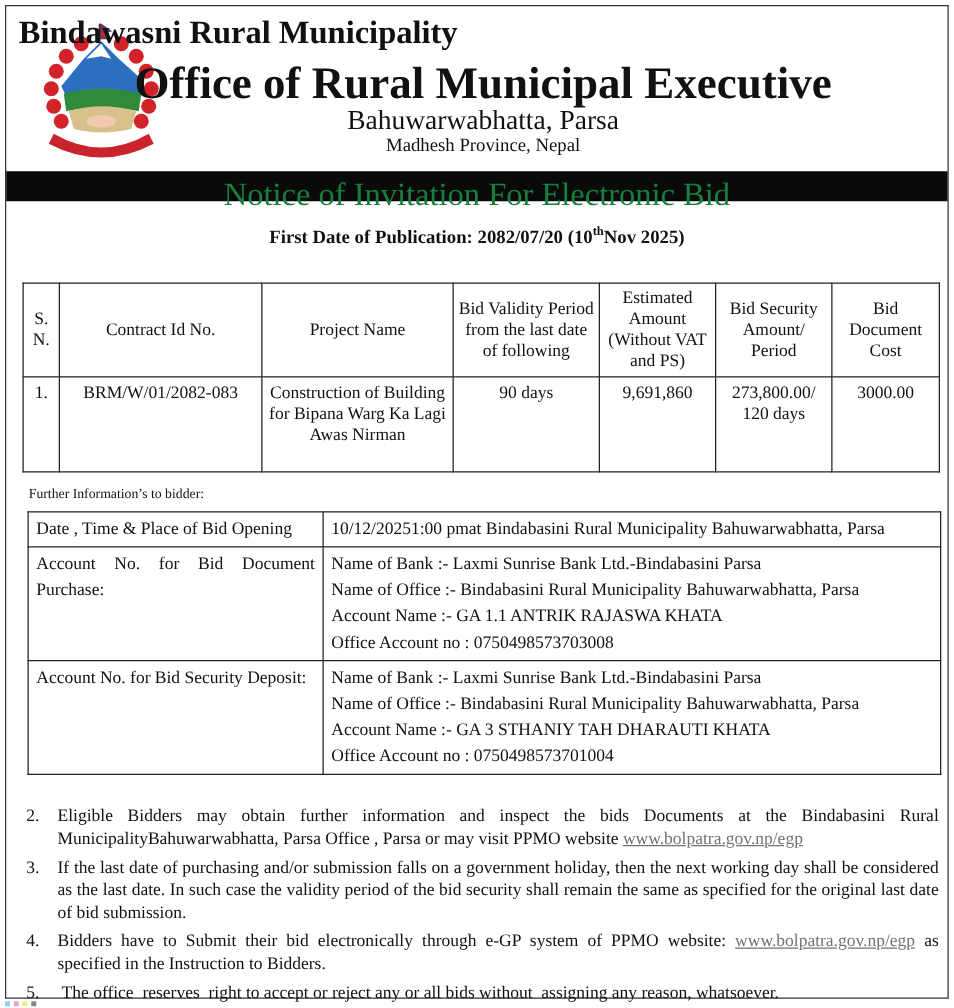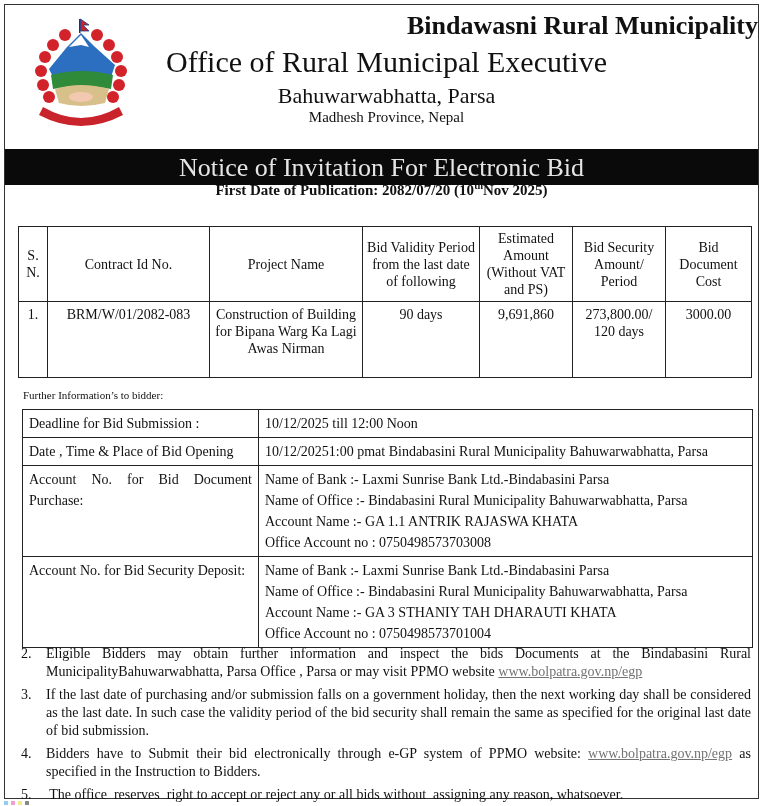--- a/index.html
+++ b/index.html
@@ -2,30 +2,30 @@
 <html><head>
 <meta charset="utf-8">
 <style>
   html, body { margin: 0; padding: 0; background: #fff; }
   body { width: 763px; height: 806px; position: relative; overflow: hidden;
          font-family: "Liberation Serif", "DejaVu Serif", serif; color: #111; }
   .frame { position: absolute; left: 4px; top: 4px; width: 755px; height: 795px;
            border: 1.5px solid #333; box-sizing: border-box; }
   .header { position: absolute; left: 0; top: 0; width: 100%; height: 132px; }
   .logo { position: absolute; left: 18px; top: 12px; width: 116px; height: 112px; }
-  .h1 { position: absolute; left: 0; right: 0; top: 6px; text-align: right; padding-left: 10px;
+  .h1 { position: absolute; left: 0; right: 0; top: 6px; text-align: left; padding-left: 10px;
         font-weight: bold; font-size: 26px; }
   .h2 { position: absolute; left: 0; right: 0; top: 40px; text-align: center; padding-left: 10px;
-        font-weight: normal; font-size: 30px; }
+        font-weight: bold; font-size: 36px; }
   .h3 { position: absolute; left: 0; right: 0; top: 78px; text-align: center; padding-left: 10px;
         font-size: 22px; }
   .h4 { position: absolute; left: 0; right: 0; top: 104px; text-align: center; padding-left: 10px;
         font-size: 15px; }
-  .banner { position: absolute; left: 0; top: 132px; width: 100%; height: 36px; background: #0a0a0a;
-            color: #e5e5e5; text-align: center; font-size: 26px; line-height: 38px; margin-top: 12px; }
+  .banner { position: absolute; left: 0; top: 132px; width: 100%; height: 24px; background: #0a0a0a;
+            color: #15803d; text-align: center; font-size: 26px; line-height: 38px; }
   .pubdate { position: absolute; left: 0; right: 0; top: 175px; text-align: center;
              font-weight: bold; font-size: 15px; }
   .pubdate sup { font-size: 10px; }
   .intro { position: absolute; left: 12px; top: 201px; font-size: 14px; white-space: nowrap; }
   table { border-collapse: collapse; }
   .works { position: absolute; left: 13px; top: 221px; width: 734px; font-size: 14px; }
   .works th, .works td { border: 1px solid #222; text-align: center; padding: 1px 3px; }
   .works th { font-weight: normal; height: 72px; line-height: 17px; }
   .works td { vertical-align: top; line-height: 17px; height: 70px; padding-top: 4px; }
   .further { position: absolute; left: 18px; top: 384px; font-size: 11px; }
@@ -103,26 +103,20 @@
         <td>273,800.00/ 120 days</td>
         <td>3000.00</td>
       </tr>
     </tbody>
   </table>
 
   <div class="further">Further Information’s to bidder:</div>
 
   <table class="info">
     <tbody>
-        <tr>
-      <td class="k">Deadline for Bid Submission :</td>
-      <td>
-            <div>10/12/2025 till 12:00 Noon</div>
-          </td>
-    </tr>
     <tr>
       <td class="k">Date , Time &amp; Place of Bid Opening</td>
       <td>
             <div>10/12/20251:00 pmat Bindabasini Rural Municipality Bahuwarwabhatta, Parsa</div>
           </td>
     </tr>
     <tr>
       <td class="k">Account No. for Bid Document Purchase:</td>
       <td>
         <div>Name of Bank :- Laxmi Sunrise Bank Ltd.-Bindabasini Parsa</div>

